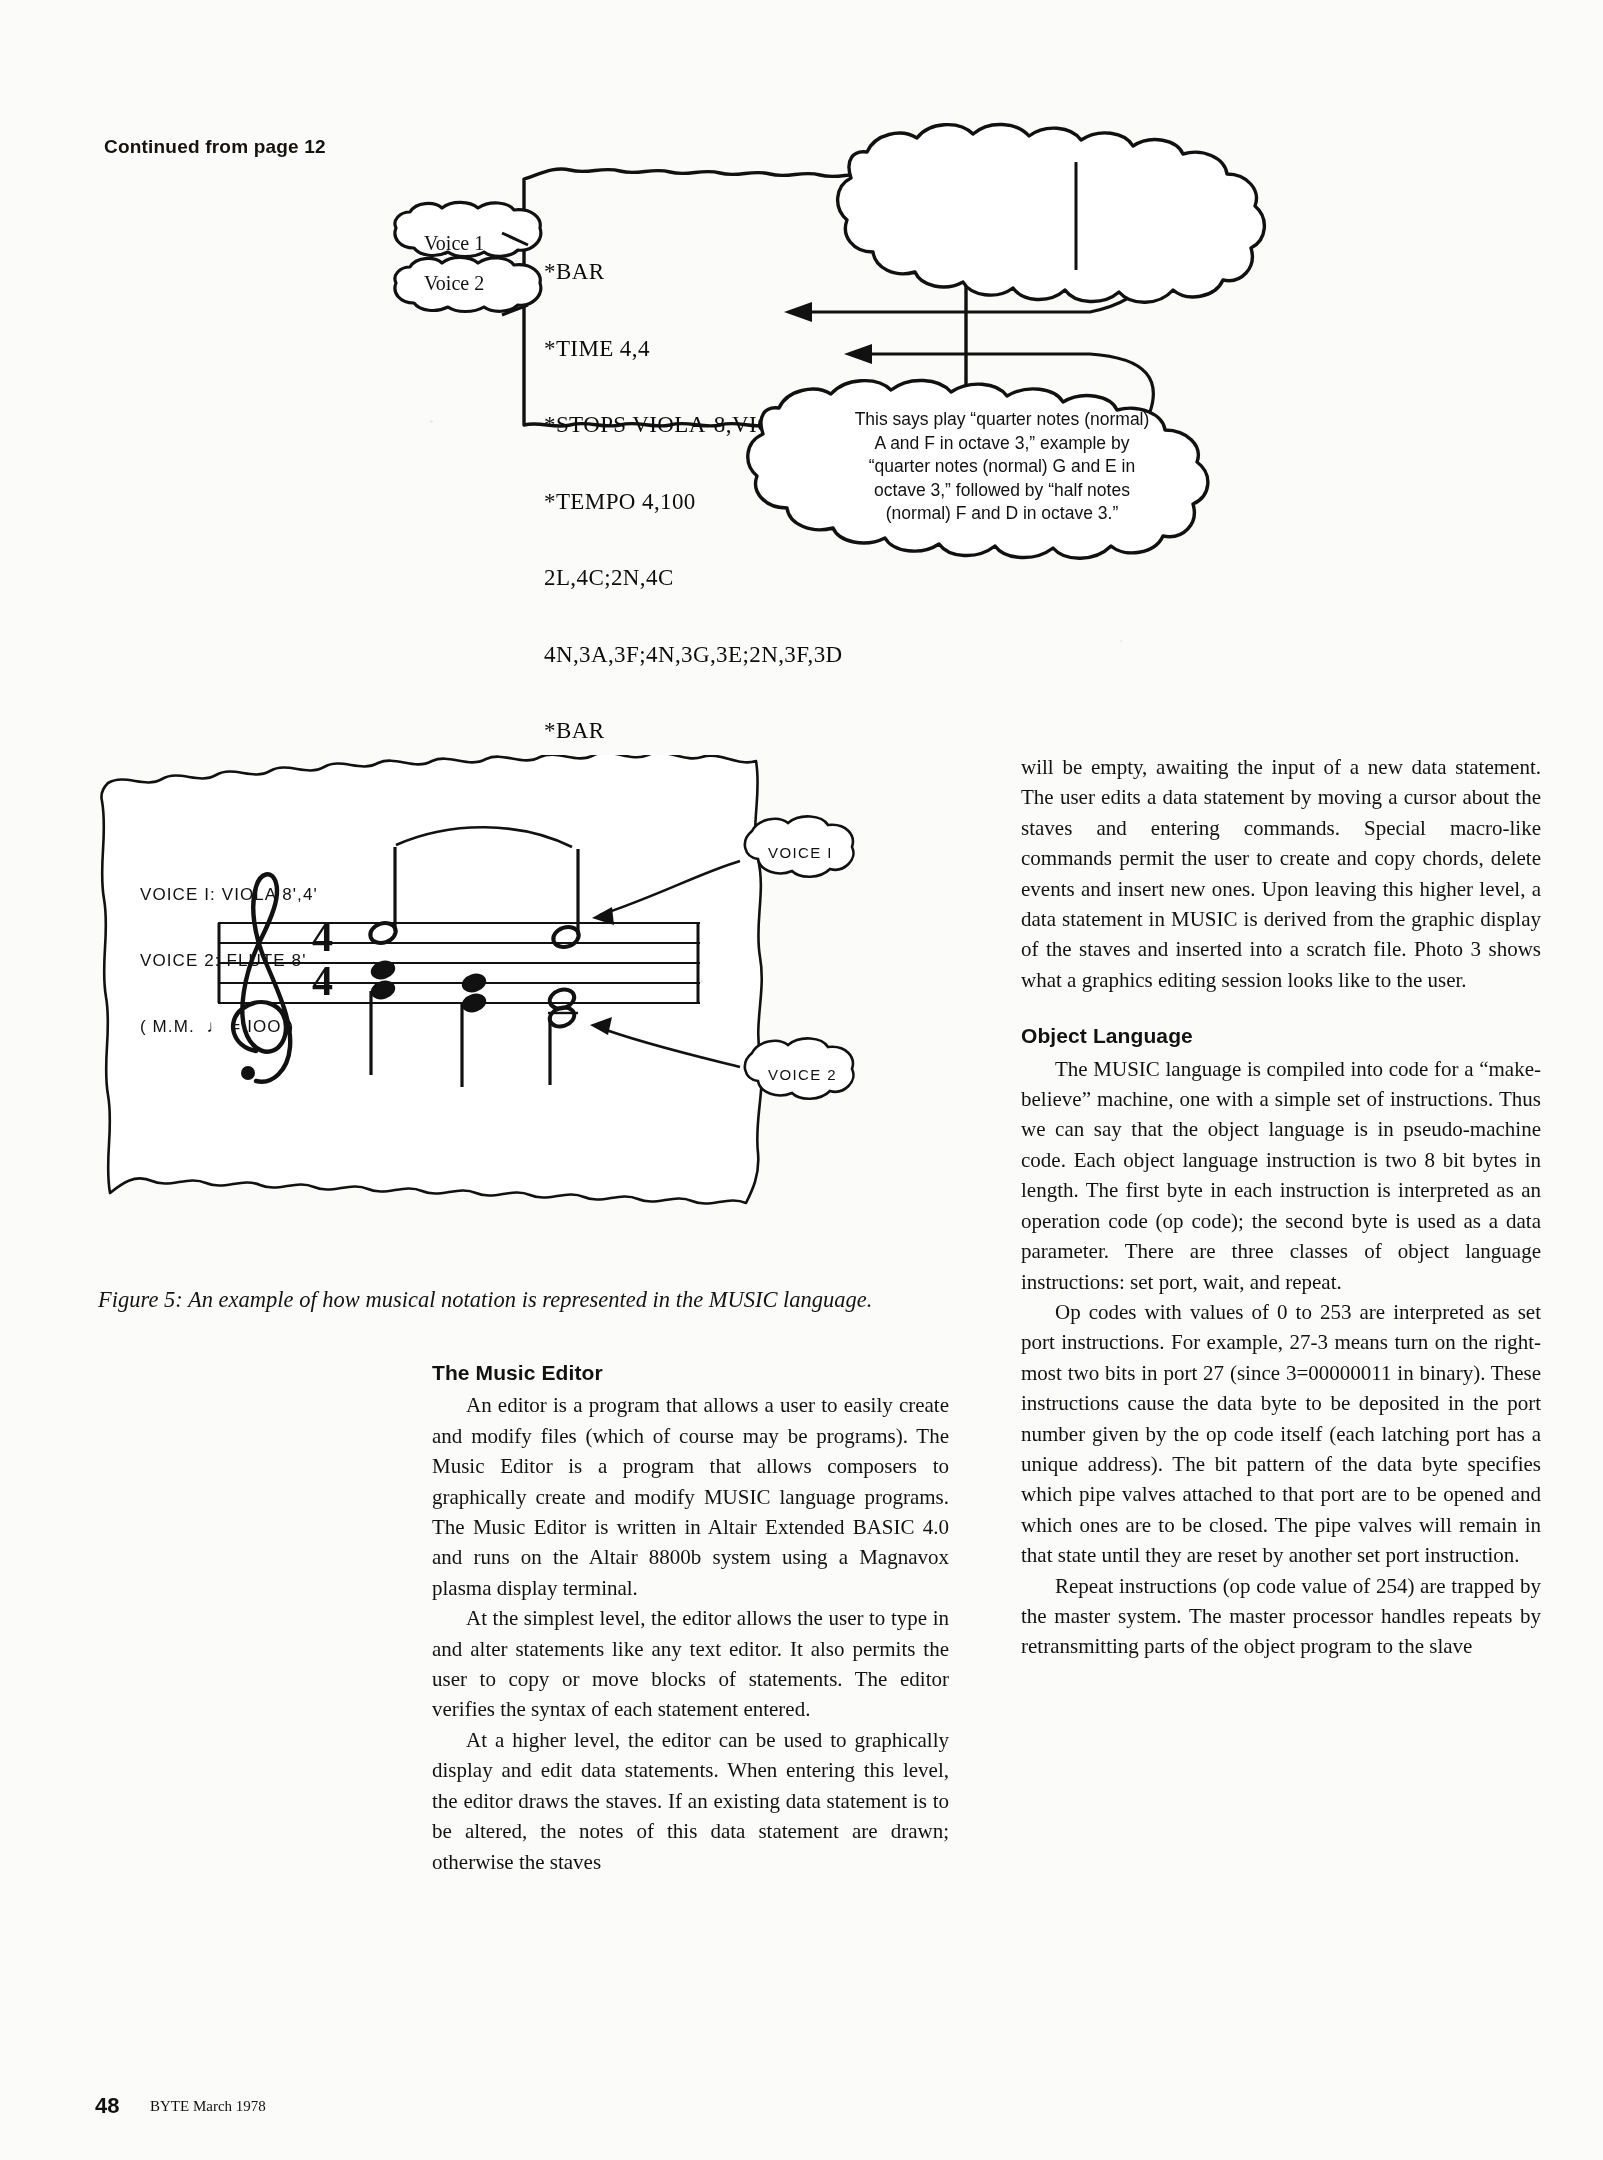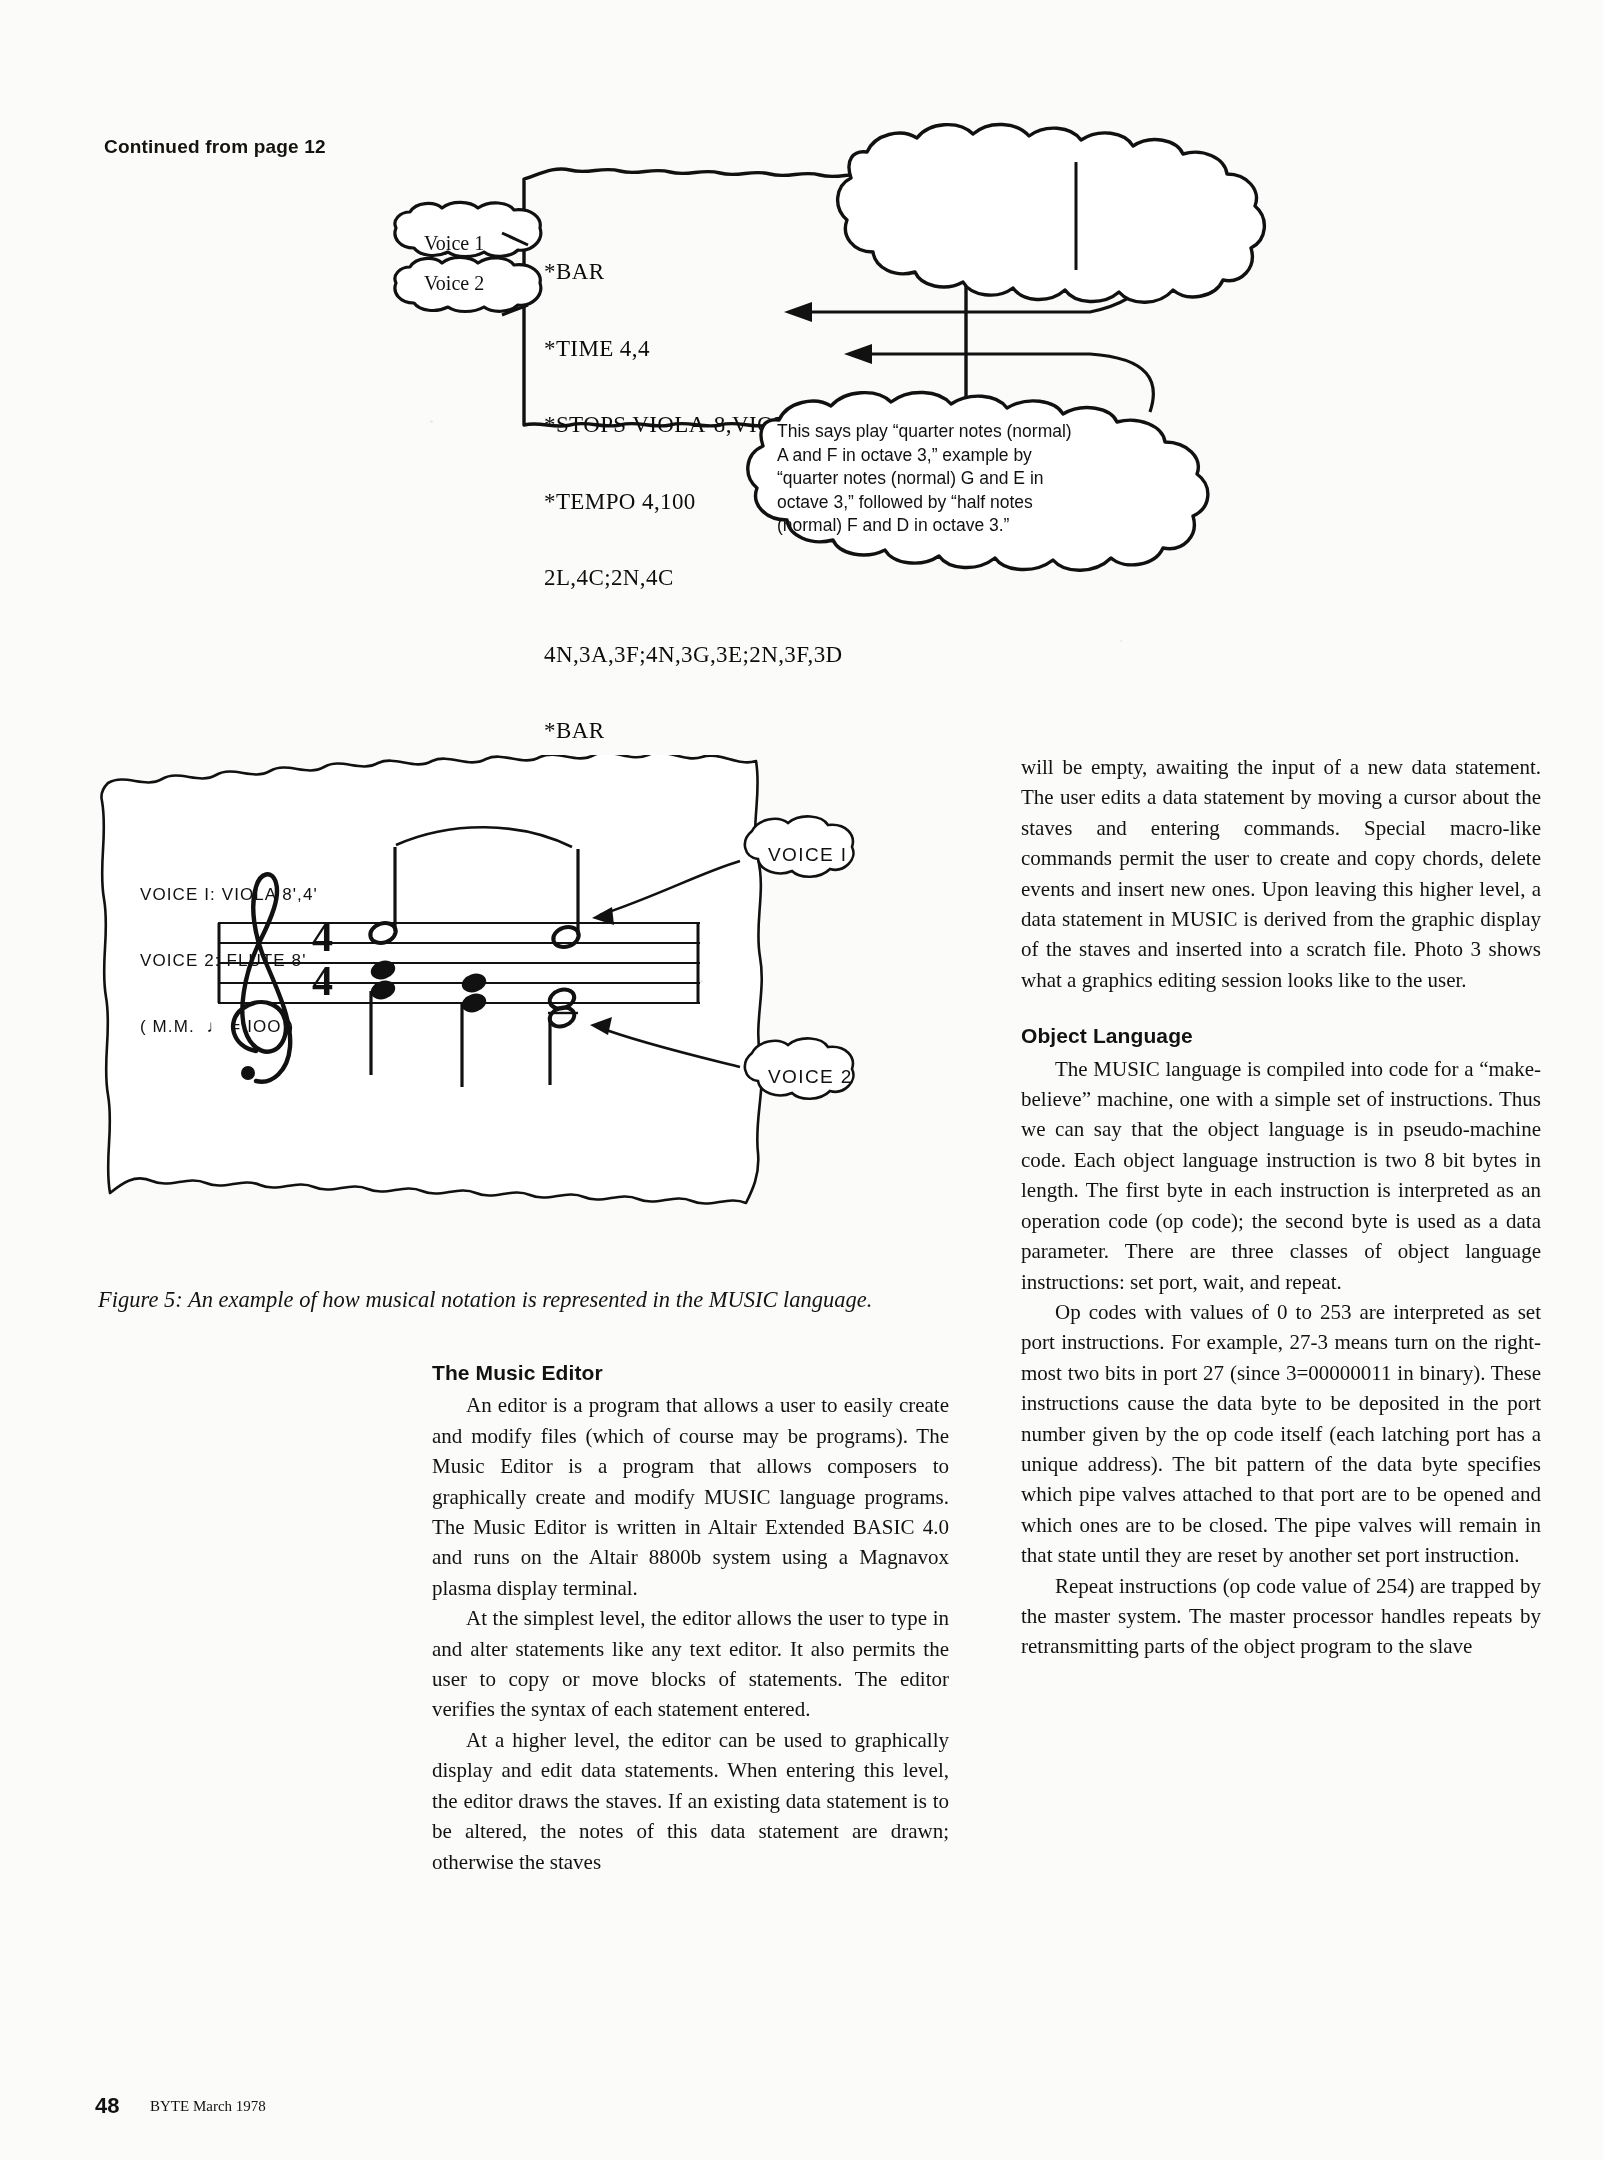--- a/index.html
+++ b/index.html
@@ -73,21 +73,21 @@
   .voice-spec {
     position:absolute; left:40px; top:85px;
     font-family:"Liberation Sans", sans-serif;
     font-size:17px; line-height:22px; letter-spacing:1.1px;
     color:#111; white-space:pre;
   }
   .voice-spec div { white-space:pre; }
   .mini-label {
     position:absolute;
     font-family:"Liberation Sans", sans-serif;
-    font-size:19px; letter-spacing:1.4px; color:#111;
+    font-size:15px; letter-spacing:1.4px; color:#111;
   }
 
   
   .col {
     position:absolute;
     font-family:"Liberation Serif", serif;
     font-size:21px;
     line-height:30.4px;
     text-align:justify;
     color:#121212;
@@ -198,21 +198,21 @@
                  C386,26 408,36 410,52 C430,52 444,68 438,84
                  C452,96 450,118 434,126 C440,146 424,162 406,158
                  C398,176 370,180 356,168 C342,184 314,184 302,170
                  C286,184 258,182 248,168 C232,182 206,180 196,166
                  C180,178 154,174 146,160 C128,170 104,164 98,150
                  C78,156 58,146 56,130 C36,130 24,114 30,98
                  C16,86 18,64 34,56 C28,38 36,28 50,30 Z" fill="#fff" stroke="#111" stroke-width="3.4" stroke-linejoin="round"></path>
       </svg>
     </div>
 
-    <div class="bubble-svg" style="left:205px; top:240px;">
+    <div class="bubble-svg" style="left:205px; top:228px;text-align:center;">
       <svg width="540" height="190" viewBox="0 0 540 190" aria-hidden="true">
         <path d="M54,30 C62,12 90,6 106,16 C120,0 152,-2 166,12
                  C184,-2 214,0 226,14 C244,2 272,4 282,18
                  C302,6 330,10 338,24 C358,12 386,18 392,32
                  C414,26 438,36 440,52 C462,52 478,68 472,84
                  C488,96 486,118 468,126 C474,146 458,162 438,158
                  C430,176 400,180 386,168 C370,184 340,184 328,170
                  C310,184 280,182 270,168 C252,182 224,180 214,166
                  C196,178 168,174 160,160 C140,170 114,164 108,150
                  C86,156 64,146 62,130 C40,130 26,114 32,98

